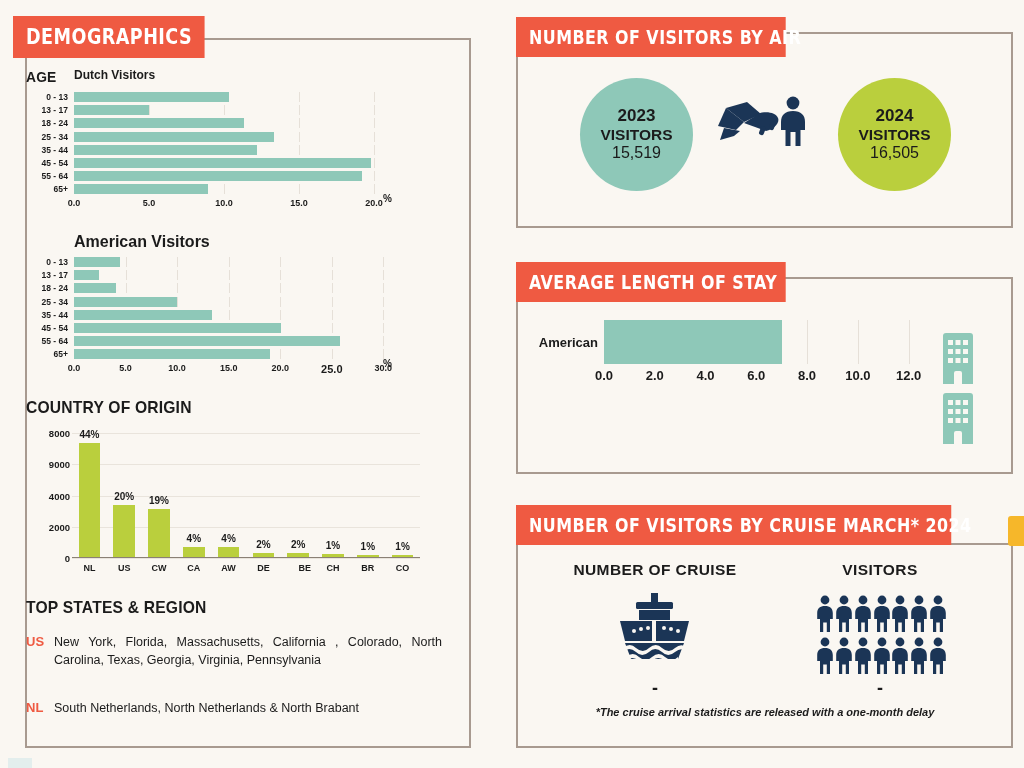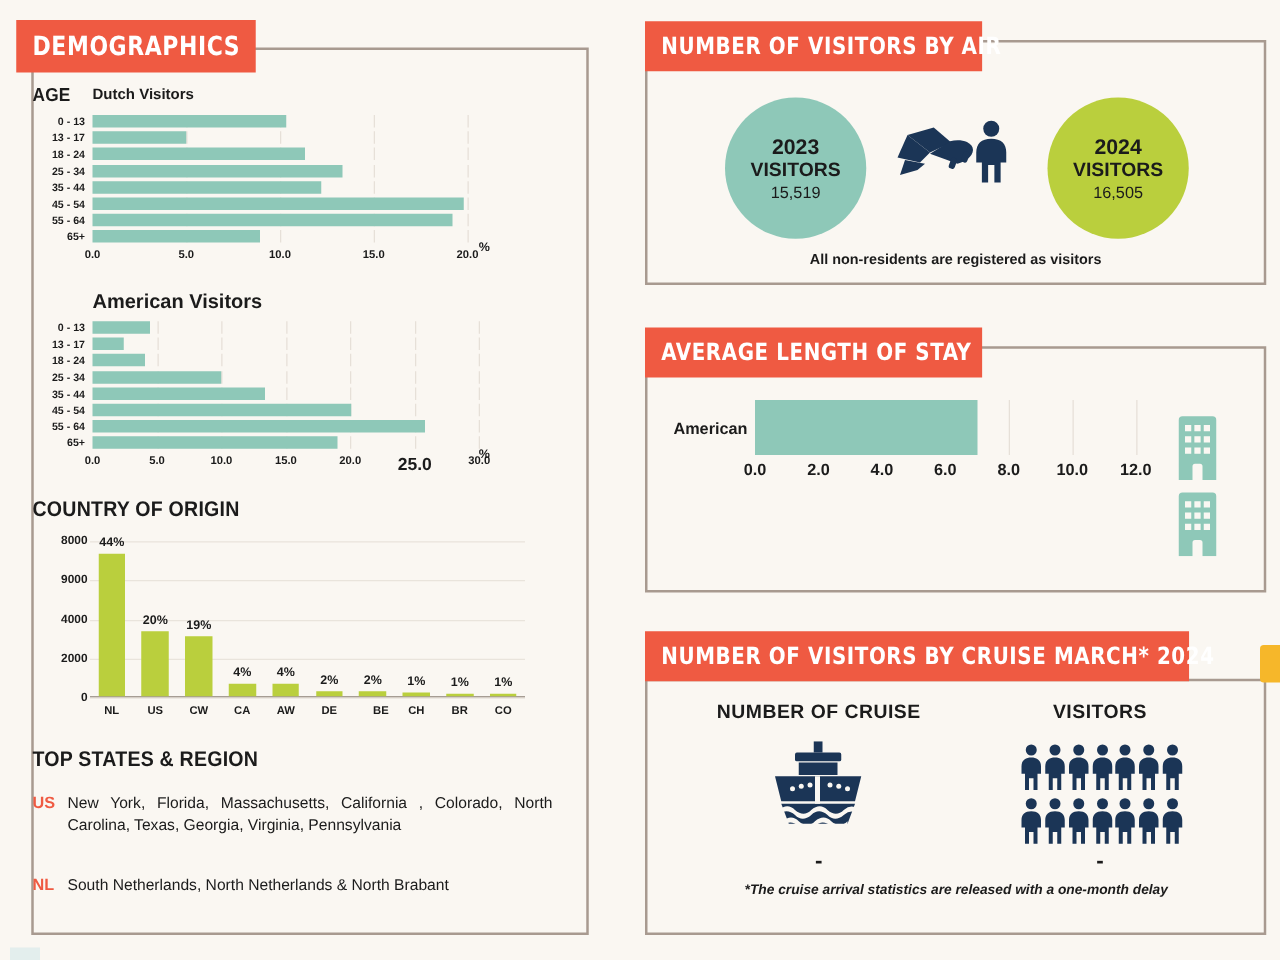--- a/index.html
+++ b/index.html
@@ -84,21 +84,21 @@
   .state-text.justify { text-align: justify; }
 
   
   .circle {
     position: absolute; border-radius: 50%;
     display: flex; flex-direction: column; align-items: center; justify-content: center;
     color: #1b1b1b; text-align: center; line-height: 1.18;
   }
   .c-year { font-size: 17px; font-weight: 700; }
   .c-word { font-size: 15.5px; font-weight: 700; }
-  .c-num  { font-size: 13px; font-weight: 400; }
+  .c-num  { font-size: 16px; font-weight: 400; }
 
   
   .footnote { position: absolute; font-size: 11.5px; font-weight: 600; color: #1b1b1b; }
   .italic-note { font-style: italic; font-weight: 700; font-size: 11px; color: #1b1b1b; }
   .dash { font-size: 18px; font-weight: 700; color: #1b1b1b; }
   .cruise-head { font-size: 15.5px; font-weight: 700; color: #1b1b1b; letter-spacing: .4px; }
   .people-grid { display: flex; flex-wrap: wrap; width: 132px; gap: 0; }
   .bottom-ghost {
     position: absolute; left: 8px; bottom: 0; width: 24px; height: 10px;
     background: #cfe7ea; opacity: .55;
@@ -314,21 +314,21 @@
             <div class="hbar" style="width: 195.938px; background: rgb(142, 200, 184); position: relative;"></div>
           </div>
         </div>
       </div>
     <div class="axis-row" id="amer-axis" style="margin-left: 48px; position: relative; width: 330px;">
         <div class="axis-tick" style="left: 0px; font-size: 9px;">0.0</div>
         <div class="axis-tick" style="left: 51.5625px; font-size: 9px;">5.0</div>
         <div class="axis-tick" style="left: 103.125px; font-size: 9px;">10.0</div>
         <div class="axis-tick" style="left: 154.688px; font-size: 9px;">15.0</div>
         <div class="axis-tick" style="left: 206.25px; font-size: 9px;">20.0</div>
-        <div class="axis-tick" style="left: 257.812px; font-size: 14px;">25.0</div>
+        <div class="axis-tick" style="left: 257.812px; font-size: 11px;">25.0</div>
         <div class="axis-tick" style="left: 309.375px; font-size: 9px;">30.0</div>
       </div>
     <div class="pct-sign" style="left:357px; top:101px;">%</div>
   </div>
 
   <div class="sec-head" style="position:absolute; left:26px; top:398px; font-size:17px;">COUNTRY OF ORIGIN</div>
   <div class="vbar-wrap" style="left:26px; top:428px; width:400px; height:150px;">
     <div style="position:absolute; left:0; top:0; width:44px; height:130px;" id="country-yaxis">
         <div class="ytick" style="top: 130px; width: 40px;">0</div>
         <div class="ytick" style="top: 98.75px; width: 40px;">2000</div>
@@ -420,21 +420,20 @@
     </svg>
   </div>
 
 
   <div class="circle" style="left:838px; top:78px; width:113px; height:113px; background:#bacf3d;">
     <div class="c-year">2024</div>
     <div class="c-word">VISITORS</div>
     <div class="c-num">16,505</div>
   </div>
 
-  <div class="footnote" style="left:516px; top:202px; width:497px; text-align:center;">All non-residents are registered as visitors</div>
 
   <div class="panel" style="left:516px; top:277px; width:497px; height:197px;"></div>
 
   <div class="panel-title" style="left:516px; top:262px; width:290px; height:40px; font-size:19px;">
     <span>AVERAGE LENGTH OF STAY</span>
   </div>
 
   <div class="hbar-chart" style="left:530px; top:320px; width:400px; height:110px;">
     <div id="stay-rows" style="position:relative;">
         <div class="hbar-row" style="height: 44px; margin-bottom: 4px;">

